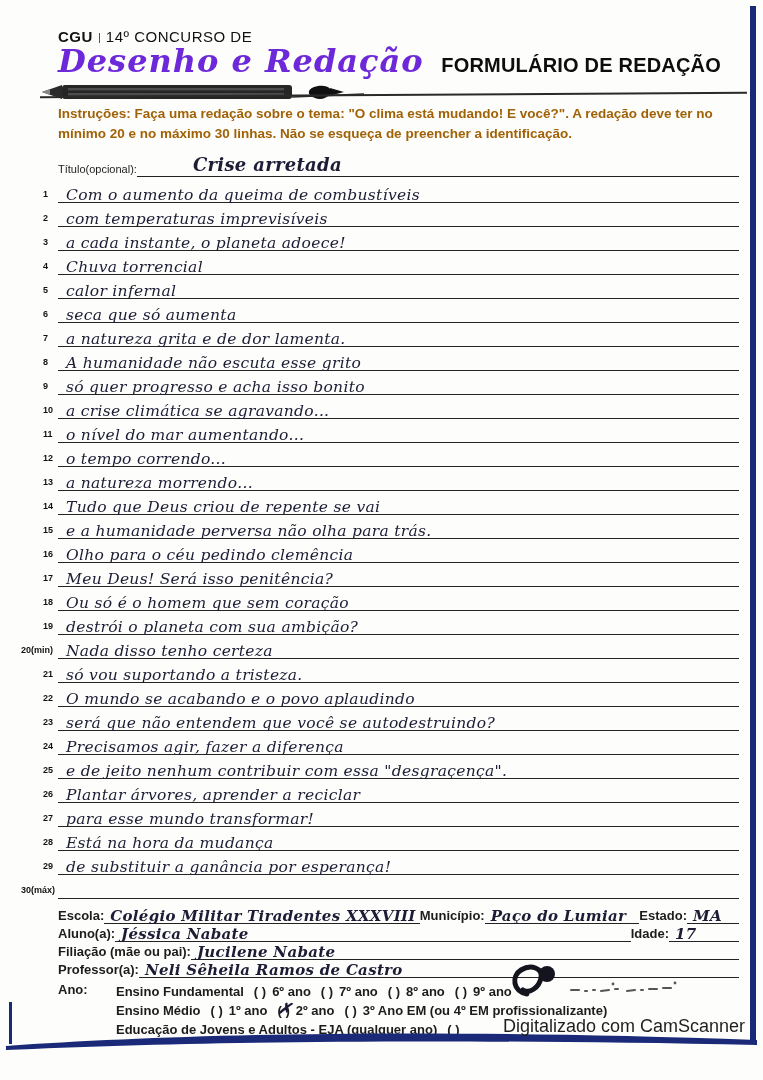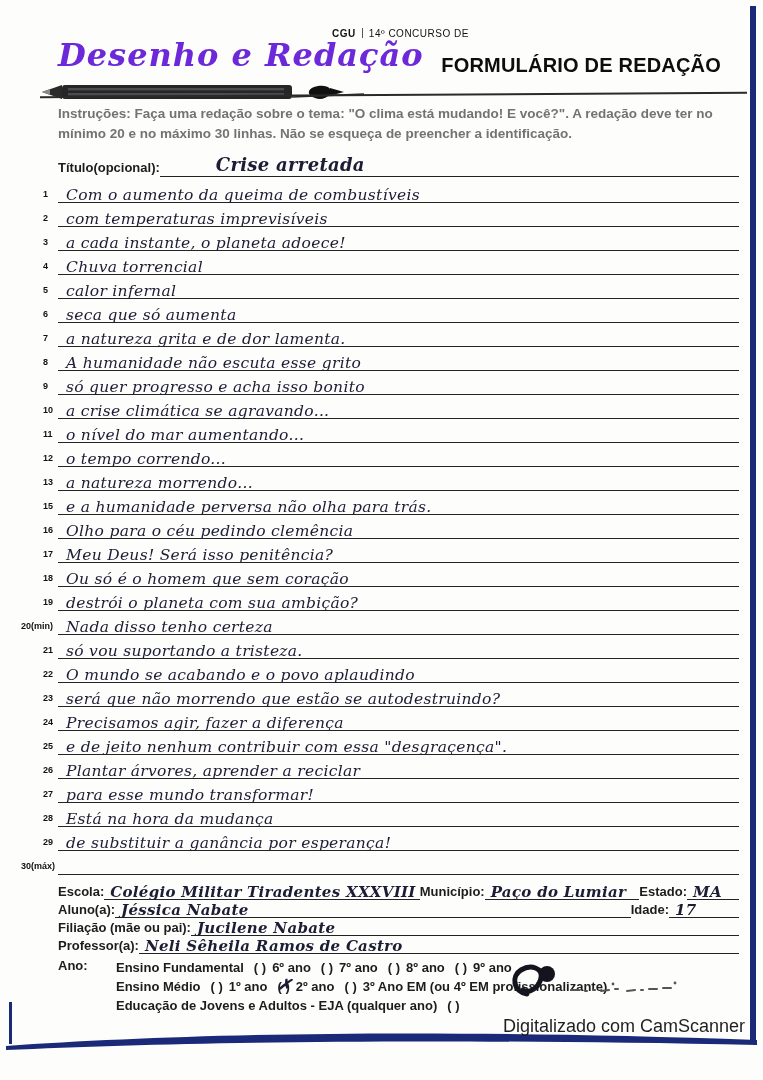--- a/index.html
+++ b/index.html
@@ -2,40 +2,40 @@
 <html lang="pt"><head>
 <meta charset="utf-8">
 <style>
   html,body{margin:0;padding:0;background:#e9e9e9;}
   .screen{position:relative;width:763px;height:1080px;background:#ffffff;overflow:hidden;
           font-family:"Liberation Sans",sans-serif;color:#1c1c1c;}
   .paper{position:absolute;inset:0;background:#fdfdfc;}
 
   
   .header{position:relative;margin:28px 20px 0 58px;height:62px;}
-  .brand-top{font-size:10px;letter-spacing:.5px;color:#111;text-align:center;}
+  .brand-top{font-size:15px;letter-spacing:.5px;color:#111;}
   .brand-top .org{font-weight:800;}
   .brand-top .bar{display:inline-block;width:1px;height:10px;background:#555;margin:0 6px -1px 6px;}
   .brand-script{font-family:"DejaVu Serif",serif;font-style:italic;font-weight:700;
                 font-size:32px;line-height:1.05;color:#6d28d9;letter-spacing:1px;}
   .form-title{position:absolute;right:22px;top:26px;font-size:20px;font-weight:800;letter-spacing:.2px;color:#0d0d0d;}
   .pencil-svg{position:absolute;left:-24px;top:52px;}
   .header-rule{margin:4px 16px 0 40px;border-top:2px solid #2a2a2a;transform:rotate(-.35deg);}
 
   
-  .instructions{margin:8px 24px 2px 58px;font-size:13.5px;font-weight:600;line-height:1.45;color:#737373;}
+  .instructions{margin:8px 24px 2px 58px;font-size:13.5px;font-weight:600;line-height:1.45;color:#a16207;}
   .instructions .ins-label{font-weight:800;}
 
   
   .hand{font-family:"DejaVu Serif",serif;font-style:italic;color:#1c1c34;font-size:16px;
         letter-spacing:.3px;white-space:nowrap;}
 
   
   .title-row{display:flex;align-items:flex-end;margin:6px 24px 0 58px;height:28px;}
-  .title-label{font-size:13px;font-weight:700;white-space:nowrap;padding-bottom:2px;margin-top:24px;}
+  .title-label{font-size:11px;font-weight:400;white-space:nowrap;padding-bottom:2px;margin-top:24px;}
   .title-line{flex:1;border-bottom:1.4px solid #222;padding:0 0 1px 56px;}
   .title-line .hand{font-size:18px;font-weight:bold;}
 
   
   .essay{margin:2px 24px 0 58px;}
   .essay-line{position:relative;height:23px;border-bottom:1.4px solid #242424;
               display:flex;align-items:flex-end;padding-left:8px;}
   .line-num{position:absolute;left:-15px;bottom:3px;font-size:9px;font-weight:700;color:#111;}
   .line-num.special{left:-37px;font-size:9px;}
   .essay-line .hand{font-size:15.5px;transform:translateY(2px);}
@@ -149,20 +149,24 @@
         </div>
         <div class="essay-line">
           <span class="line-num">12</span>
           <span class="hand">o tempo correndo...</span>
         </div>
         <div class="essay-line">
           <span class="line-num">13</span>
           <span class="hand">a natureza morrendo...</span>
         </div>
         <div class="essay-line">
+          <span class="line-num">14</span>
+          <span class="hand">Tudo que Deus criou de repente se vai</span>
+        </div>
+        <div class="essay-line">
           <span class="line-num">15</span>
           <span class="hand">e a humanidade perversa não olha para trás.</span>
         </div>
         <div class="essay-line">
           <span class="line-num">16</span>
           <span class="hand">Olho para o céu pedindo clemência</span>
         </div>
         <div class="essay-line">
           <span class="line-num">17</span>
           <span class="hand">Meu Deus! Será isso penitência?</span>
@@ -182,21 +186,21 @@
         <div class="essay-line">
           <span class="line-num">21</span>
           <span class="hand">só vou suportando a tristeza.</span>
         </div>
         <div class="essay-line">
           <span class="line-num">22</span>
           <span class="hand">O mundo se acabando e o povo aplaudindo</span>
         </div>
         <div class="essay-line">
           <span class="line-num">23</span>
-          <span class="hand">será que não morrendo que estão se autodestruindo?</span>
+          <span class="hand">será que não entendem que você se autodestruindo?</span>
         </div>
         <div class="essay-line">
           <span class="line-num">24</span>
           <span class="hand">Precisamos agir, fazer a diferença</span>
         </div>
         <div class="essay-line">
           <span class="line-num">25</span>
           <span class="hand">e de jeito nenhum contribuir com essa "desgraçença".</span>
         </div>
         <div class="essay-line">

